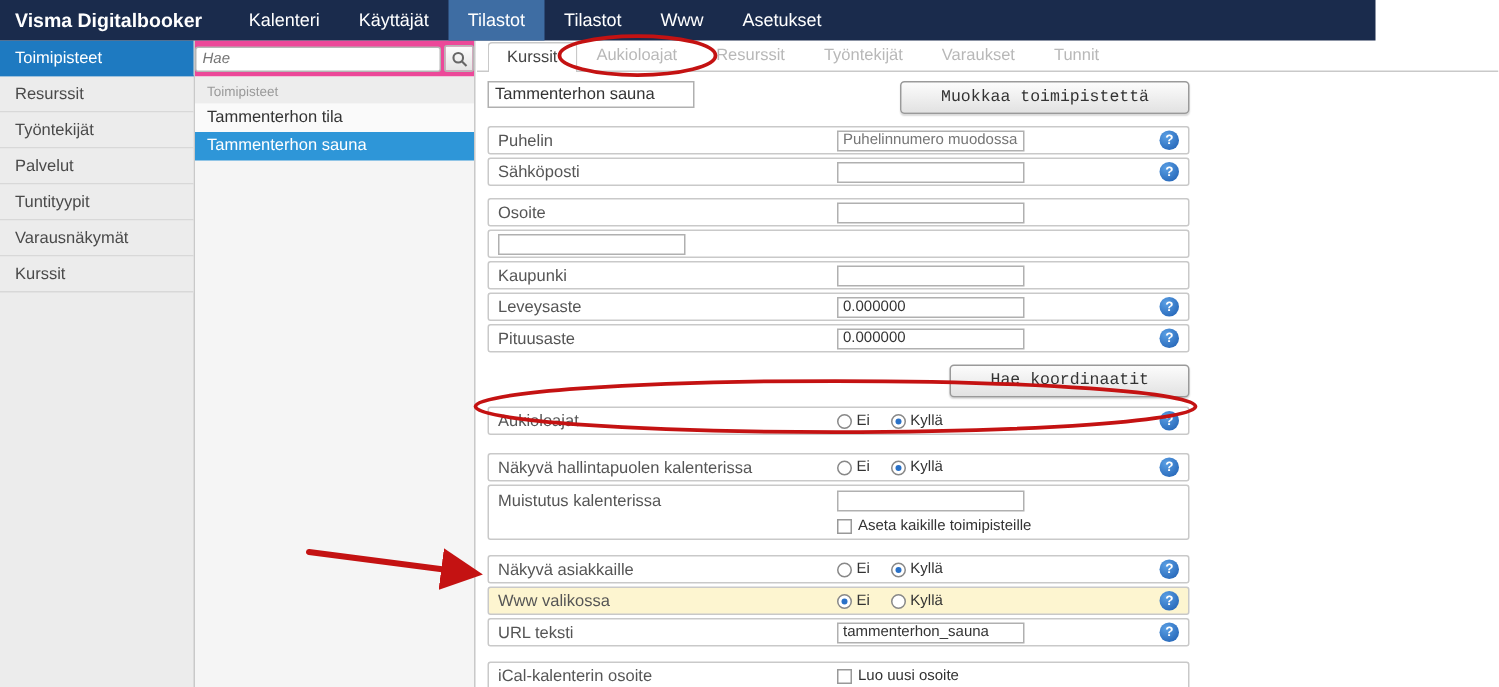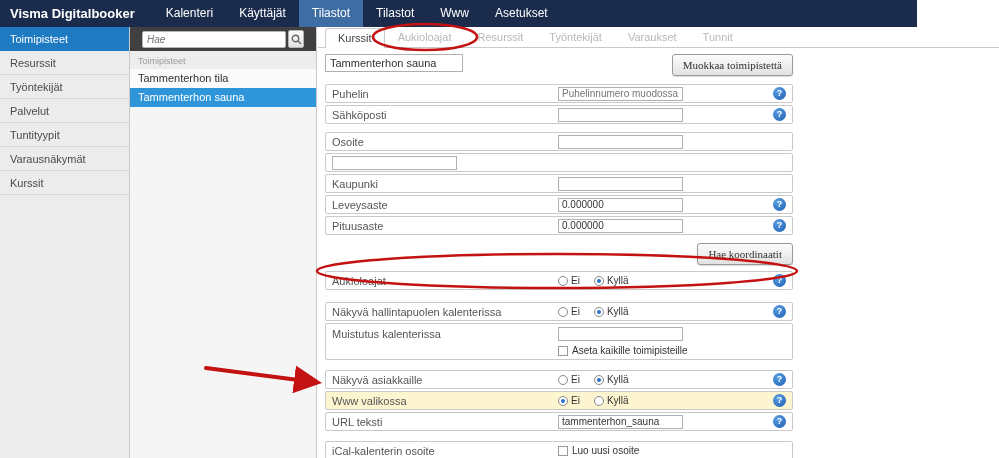--- a/index.html
+++ b/index.html
@@ -19,42 +19,42 @@
   
   .sidebar { position:absolute; top:27px; left:0; width:130px; bottom:0;
     background:#ececec; border-right:1px solid #c9c9c9; }
   .sideitem { height:24px; line-height:24px; padding-left:10px; color:#4a4a4a;
     border-bottom:1px solid #d8d8d8; cursor:pointer; background:#ececec; }
   .sideitem.active { background:#1e7ac1; color:#fff; border-bottom-color:#1e7ac1; }
 
   
   .listpanel { position:absolute; top:27px; left:130px; width:187px; bottom:0;
     background:#f5f5f5; border-right:1px solid #c9c9c9; }
-  .searchwrap { display:flex; align-items:center; gap:2px; padding:3px 12px; background:#404040; }
+  .searchwrap { display:flex; align-items:center; gap:2px; padding:3px 0; background:#ec4899; }
   .searchwrap input { flex:1; height:17px; border:1px solid #b5b5b5; border-radius:2px;
     font-size:10px; font-style:italic; padding:0 4px; color:#666; background:#fff; }
   .search-btn { width:20px; height:18px; border:1px solid #b5b5b5; border-radius:2px;
     background:linear-gradient(#fcfcfc,#e4e4e4); display:flex; align-items:center; justify-content:center; cursor:pointer; }
   .group-header { font-size:9px; color:#9a9a9a; padding:5px 8px 3px; background:#ededed; }
   .listitem { height:19px; line-height:19px; padding-left:8px; color:#333; background:#fafafa; cursor:pointer; }
   .listitem.selected { background:#2e96d8; color:#fff; }
 
   
   .main { position:absolute; top:27px; left:318px; right:0; bottom:0; background:#fff; }
   .tabbar { height:21px; border-bottom:1px solid #c9c9c9; display:flex; align-items:flex-end; padding-left:7px; }
   .tab { padding:0 12px; line-height:19px; font-size:11px; color:#b8b8b8; cursor:pointer;
     border:1px solid transparent; border-bottom:none; }
   .tab.active { color:#444; background:#fff; border-color:#c9c9c9; border-radius:3px 3px 0 0;
     position:relative; top:1px; }
 
   .headrow { margin:6px 0 8px 7px; width:468px; display:flex; justify-content:space-between; align-items:flex-start; }
   .name-input { width:138px; height:18px; border:1px solid #b0b0b0; font-size:11px; padding:0 4px; color:#333; }
   .btn { background:linear-gradient(#fcfcfc,#e2e2e2); border:1px solid #9a9a9a; border-radius:3px;
-    color:#333; font-size:11px; padding:4px 10px; cursor:pointer; box-shadow:0 1px 1px rgba(0,0,0,.15);
-    font-family:Liberation Serif, serif; }
+    color:#333; font-size:11px; padding:4px 26px; cursor:pointer; box-shadow:0 1px 1px rgba(0,0,0,.15);
+    font-family:Liberation Mono, monospace; }
 
   .form { margin-left:7px; width:468px; }
   .group { margin-bottom:8px; }
   .row { position:relative; display:flex; align-items:center; min-height:19px;
     border:1px solid #c9c9c9; border-radius:2px; margin-bottom:2px; padding:1px 6px; background:#fff; }
   .row.highlight { background:#fdf5d0; }
   .row.multiline { align-items:flex-start; padding-top:3px; padding-bottom:3px; }
   .lbl { flex:1; color:#555; font-size:11px; padding-top:1px; }
   .ctl { width:228px; display:flex; align-items:center; }
   .ctl.col { flex-direction:column; align-items:flex-start; gap:4px; }

